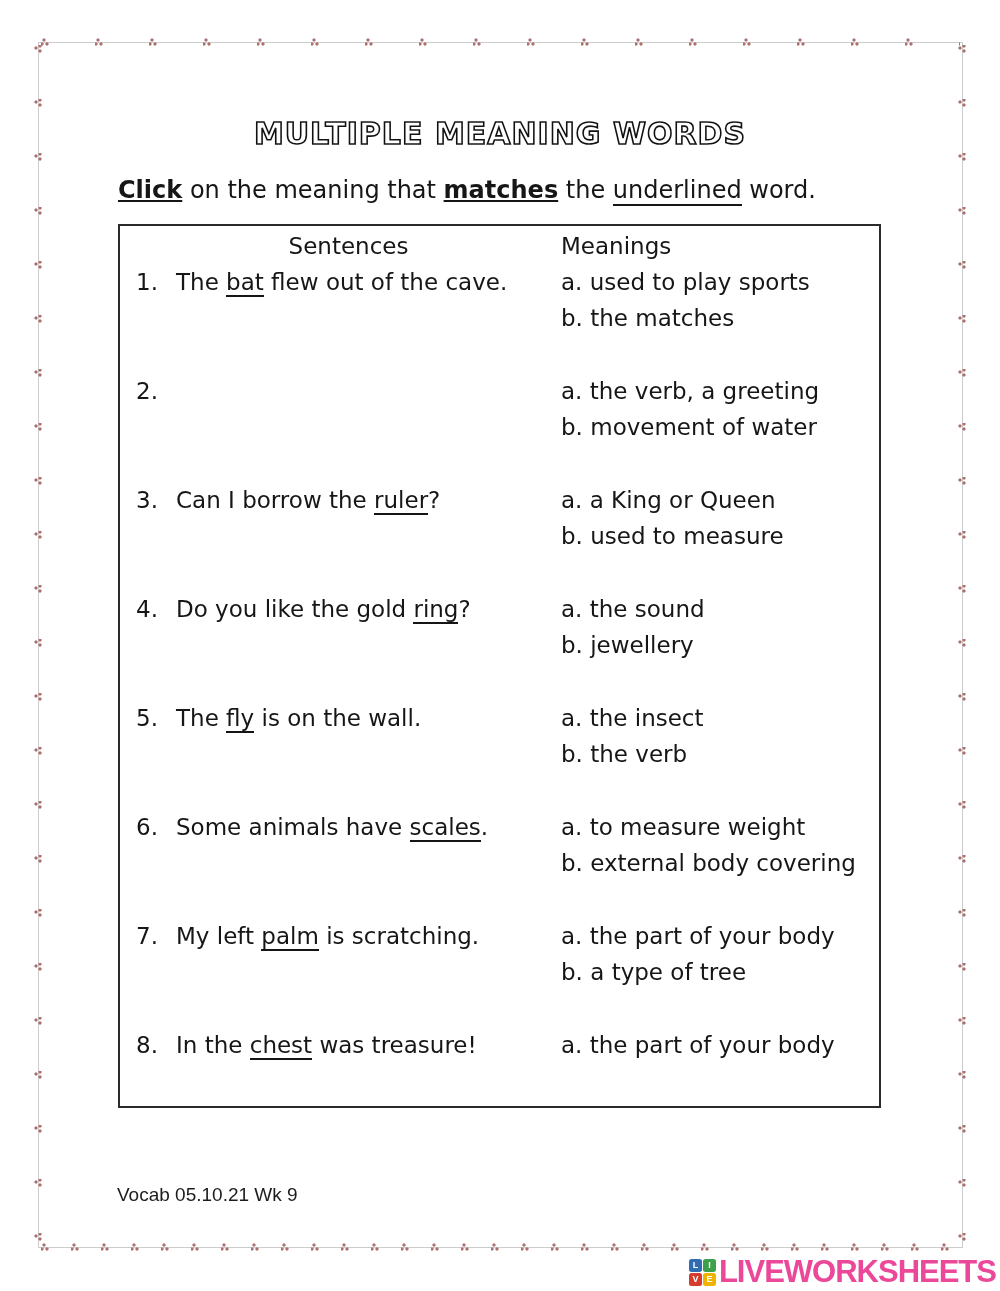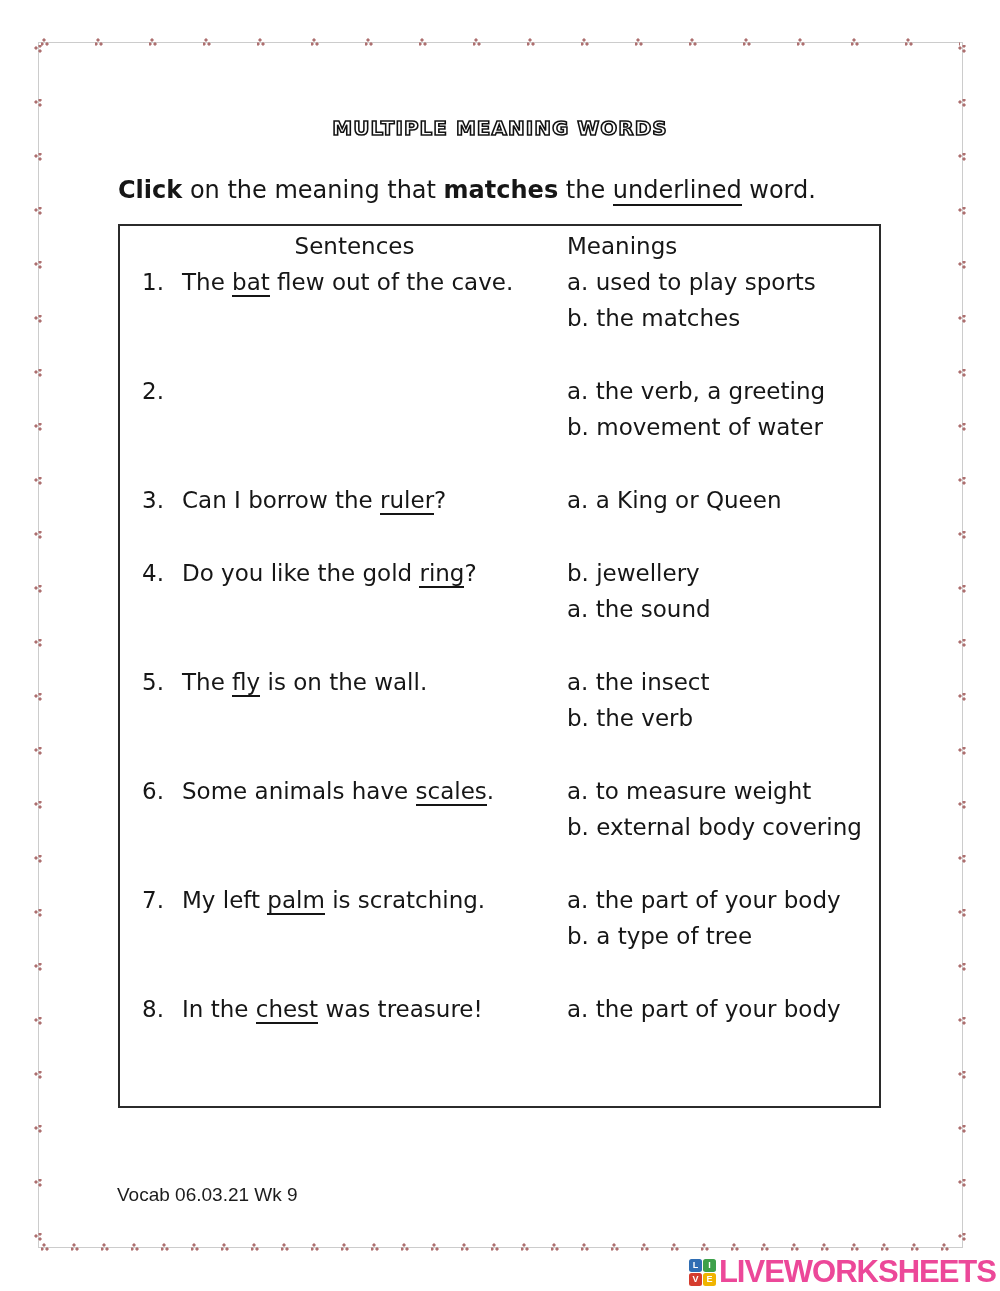--- a/index.html
+++ b/index.html
@@ -21,33 +21,33 @@
     background-image:
       radial-gradient(circle at 2px 3px, #ad6f6f 1.3px, rgba(0,0,0,0) 1.9px),
       radial-gradient(circle at 6px 1px, #ad6f6f 1.3px, rgba(0,0,0,0) 1.9px),
       radial-gradient(circle at 6px 6px, #ad6f6f 1.3px, rgba(0,0,0,0) 1.9px);
     background-size:9px 54px; background-repeat:repeat-y; }
   .dots-top { top:-5px; } .dots-bottom { bottom:-5px; background-size:30px 9px; }
   .dots-left { left:-5px; } .dots-right { right:-5px; }
 
   
   .title { position:absolute; top:116px; left:0; width:1000px; text-align:center;
-           font-size:20px; font-weight:800; letter-spacing:1px; color:#111; }
+           font-size:30px; font-weight:800; letter-spacing:1px; color:#111; }
   @supports (-webkit-text-stroke: 1px black) {
     .title { color:#ffffff; -webkit-text-stroke:1.6px #111; }
   }
 
   
   .instruction { position:absolute; top:174px; left:118px; width:790px; font-size:24px; line-height:32px; }
-  .instruction .b { font-weight:700; }
+  .instruction .b { font-weight:700;text-decoration:underline; }
   .instruction .u { border-bottom:2.5px solid #151515; }
 
   
   .worksheet-table { position:absolute; left:118px; top:224px; width:763px; height:884px;
-                     border:2px solid #2b2b2b; padding:2px 12px 0 22px; font-size:23px; background:#fff; }
+                     border:2px solid #2b2b2b; padding:2px 12px 0 16px; font-size:23px; background:#fff; }
   .thead { display:flex; line-height:36px; font-weight:400; }
   .th-sentences { width:425px; text-align:center; }
   .th-meanings { flex:1; text-align:left; }
   .row { display:flex; margin-top:37px; }
   .row:first-child { margin-top:0; }
   .cell-sentence { width:425px; display:flex; line-height:36px; }
   .num { width:40px; flex:none; }
   .uword { border-bottom:2.5px solid #151515; }
   .cell-meanings { flex:1; line-height:36px; }
   .meaning { cursor:pointer; }
@@ -108,31 +108,32 @@
     </div>
   </div>
 
   <div class="row">
     <div class="cell-sentence">
       <span class="num">3.</span>
       <span class="sentence"><span class="pre">Can I borrow the </span><span class="uword">ruler</span><span class="post">?</span></span>
     </div>
     <div class="cell-meanings">
       <div class="meaning option-a">a. a King or Queen</div>
+      <div class="meaning option-b">b. used to measure</div>
     </div>
   </div>
 
   <div class="row">
     <div class="cell-sentence">
       <span class="num">4.</span>
       <span class="sentence"><span class="pre">Do you like the gold </span><span class="uword">ring</span><span class="post">?</span></span>
     </div>
     <div class="cell-meanings">
+      <div class="meaning option-a">a. the sound</div>
       <div class="meaning option-b">b. jewellery</div>
-      <div class="meaning option-a">a. the sound</div>
     </div>
   </div>
 
   <div class="row">
     <div class="cell-sentence">
       <span class="num">5.</span>
       <span class="sentence"><span class="pre">The </span><span class="uword">fly</span><span class="post"> is on the wall.</span></span>
     </div>
     <div class="cell-meanings">
       <div class="meaning option-a">a. the insect</div>
@@ -167,21 +168,21 @@
       <span class="num">8.</span>
       <span class="sentence"><span class="pre">In the </span><span class="uword">chest</span><span class="post"> was treasure!</span></span>
     </div>
     <div class="cell-meanings">
       <div class="meaning option-a">a. the part of your body</div>
     </div>
   </div>
 </div>
   </div>
 
-  <div class="footer-note">Vocab 06.03.21 Wk 9</div>
+  <div class="footer-note">Vocab 05.10.21 Wk 9</div>
 
   <div class="logo">
     <div class="logo-grid" id="logo-grid">
         <div class="logo-sq" style="background: rgb(47, 109, 179);">L</div>
         <div class="logo-sq" style="background: rgb(61, 160, 74);">I</div>
         <div class="logo-sq" style="background: rgb(213, 60, 46);">V</div>
         <div class="logo-sq" style="background: rgb(240, 180, 0);">E</div>
       </div>
     <div class="logo-text" style="color: #ec4899;">LIVEWORKSHEETS</div>
   </div>

